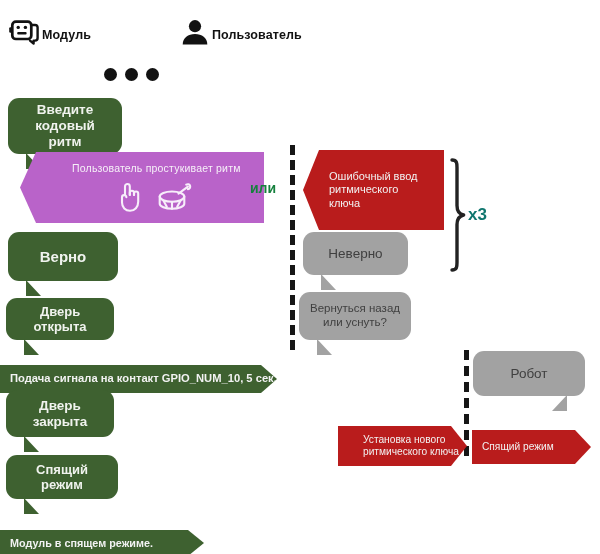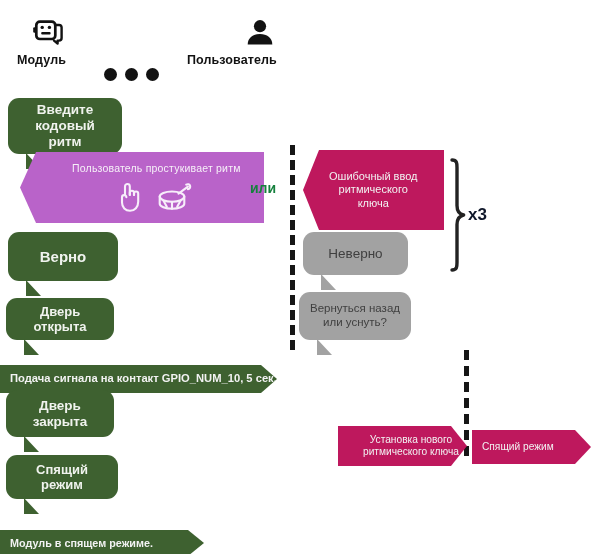--- a/index.html
+++ b/index.html
@@ -3,21 +3,21 @@
 <meta charset="utf-8">
 <style>
   html,body{margin:0;padding:0;background:#ffffff;}
   body{
     width:600px;height:554px;position:relative;overflow:hidden;
     font-family:"Liberation Sans","DejaVu Sans",sans-serif;
   }
   .stage{position:absolute;left:0;top:0;width:600px;height:554px;}
 
   
-  .actor{position:absolute;display:flex;flex-direction:column;align-items:flex-end;margin-left:9px;}
+  .actor{position:absolute;display:flex;align-items:center;}
   .actor .lbl{
     font-size:12.5px;font-weight:bold;color:#121212;margin-top:3px;
     white-space:nowrap;letter-spacing:.1px;
   }
   .icon-box{width:34px;height:34px;display:block;}
 
   
   .dots{position:absolute;display:flex;gap:8px;align-items:center;}
   .dots i{width:13px;height:13px;border-radius:50%;background:#121212;display:block;}
 
@@ -58,33 +58,33 @@
   }
   .arrow.right{
     clip-path:polygon(0 0, calc(100% - 16px) 0, 100% 50%, calc(100% - 16px) 100%, 0 100%);
     padding-left:10px;justify-content:flex-start;margin-top:12px;
   }
   .arrow.left{
     clip-path:polygon(16px 0, 100% 0, 100% 100%, 16px 100%, 0 50%);
     padding-left:26px;justify-content:flex-start;
   }
   .a-green{background:#3e6130;}
-  .a-grey{background:#be185d;text-align:center;}
+  .a-grey{background:#b91c1c;}
   .a-purple{background:#b963c9;}
 
   
   .dashline{
     position:absolute;width:0;
     border-left:5px dashed #161616;
   }
 
   
   .plain{position:absolute;color:#15803d;font-weight:bold;white-space:nowrap;}
   .brace{position:absolute;}
-  .x3{position:absolute;font-size:17px;font-weight:bold;color:#0f172a;}
+  .x3{position:absolute;font-size:17px;font-weight:bold;color:#0f766e;}
 
   .purplewrap{position:absolute;}
   .purple-title{
     position:absolute;left:52px;top:10px;font-size:10.5px;color:#f6f0f8;
     letter-spacing:.2px;white-space:nowrap;
   }
   .purple-icons{position:absolute;left:95px;top:28px;display:flex;gap:11px;}
 </style>
 </head>
 <body>
@@ -211,18 +211,21 @@
     </span>
   </div>
 
 
   <div class="arrow right a-grey" style="left:338px;top:414px;width:129px;height:40px;font-size:10.2px;padding-left:25px;">
     <span>
       <span>Установка нового</span><br><span>ритмического ключа</span>
     </span>
   </div>
 
+  <div class="bubble grey tail-dr" style="left:473px;top:351px;width:112px;height:45px;font-size:13.5px;">
+    <span class="txt">Робот</span>
+  </div>
 
   <div class="arrow right a-grey" style="left:472px;top:418px;width:119px;height:34px;font-size:10.2px;">
     <span>Спящий режим</span>
   </div>
 
 </div>
 
 </body></html>

